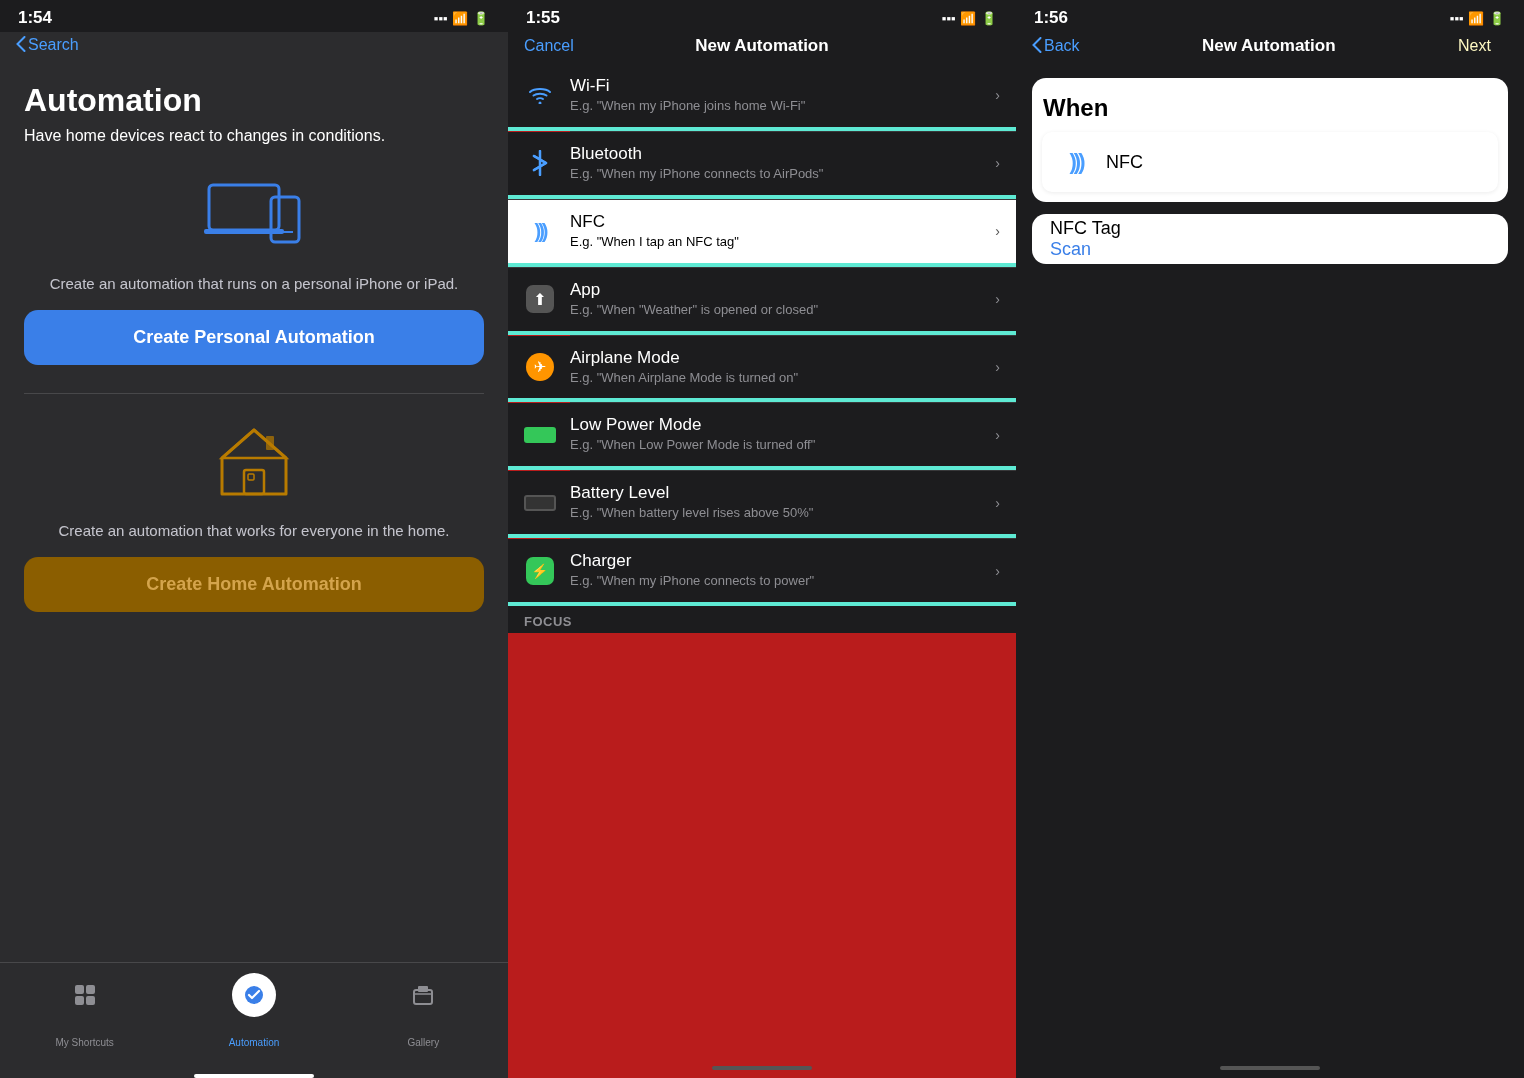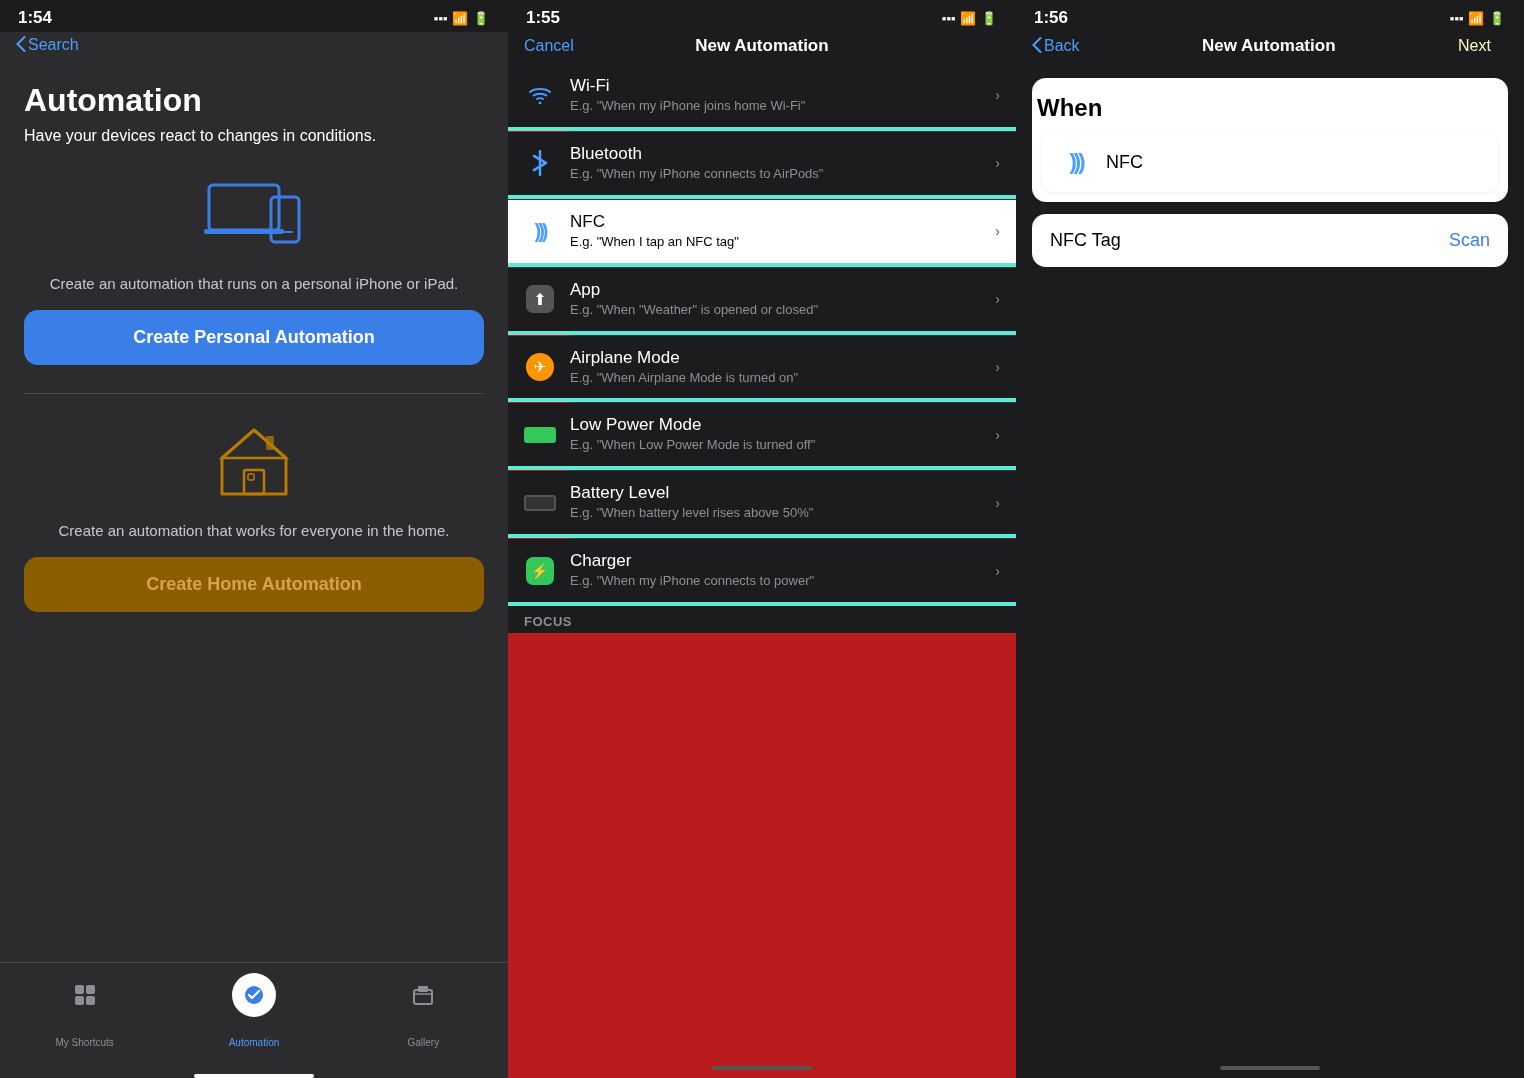--- a/index.html
+++ b/index.html
@@ -271,21 +271,21 @@
       background: #1c1c1e;
       position: relative;
     }
     .when-card {
       background: #fff;
       border-radius: 14px;
       margin: 14px 16px 12px;
       overflow: hidden;
     }
     .when-title-row {
-      padding: 16px 5px 10px;
+      padding: 16px 11px 10px;
     }
     .when-title {
       font-size: 24px;
       font-weight: 700;
       color: #000;
     }
     .when-item {
       display: flex;
       align-items: center;
       padding: 14px 18px;
@@ -311,21 +311,22 @@
     .nfc-tag-card {
       background: #fff;
       border-radius: 14px;
       margin: 0 16px;
       overflow: hidden;
     }
     .nfc-tag-row {
       display: flex;
       align-items: flex-start;
       justify-content: space-between;
-      padding: 16px 18px;
+      padding: 4px 18px;
+      flex-direction: column;
     }
     .nfc-tag-label {
       font-size: 18px;
       color: #000;
     }
     .nfc-tag-scan {
       font-size: 18px;
       color: #3a7fe8;
       font-weight: 400;
     }
@@ -404,21 +405,21 @@
     <div class="nav-back">
       <svg viewBox="0 0 10 16" fill="none">
           <path d="M8.5 1L1.5 8L8.5 15" stroke="#4a9eff" stroke-width="2" stroke-linecap="round"></path>
         </svg>
       <span>Search</span>
     </div>
   </div>
 
   <div class="screen1-content">
     <div class="page-title">Automation</div>
-    <div class="page-subtitle">Have your devices react to changes in conditions.</div>
+    <div class="page-subtitle">Have home devices react to changes in conditions.</div>
 
     <div class="automation-card">
       <div class="card-icon">
         
         <svg width="110" height="80" viewBox="0 0 110 80">
 
           <rect x="10" y="10" width="70" height="45" rx="4" fill="none" stroke="#3a7fe8" stroke-width="3"></rect>
           <rect x="5" y="54" width="80" height="5" rx="2" fill="#3a7fe8"></rect>
 
           <rect x="72" y="22" width="28" height="45" rx="4" fill="none" stroke="#3a7fe8" stroke-width="3"></rect>

